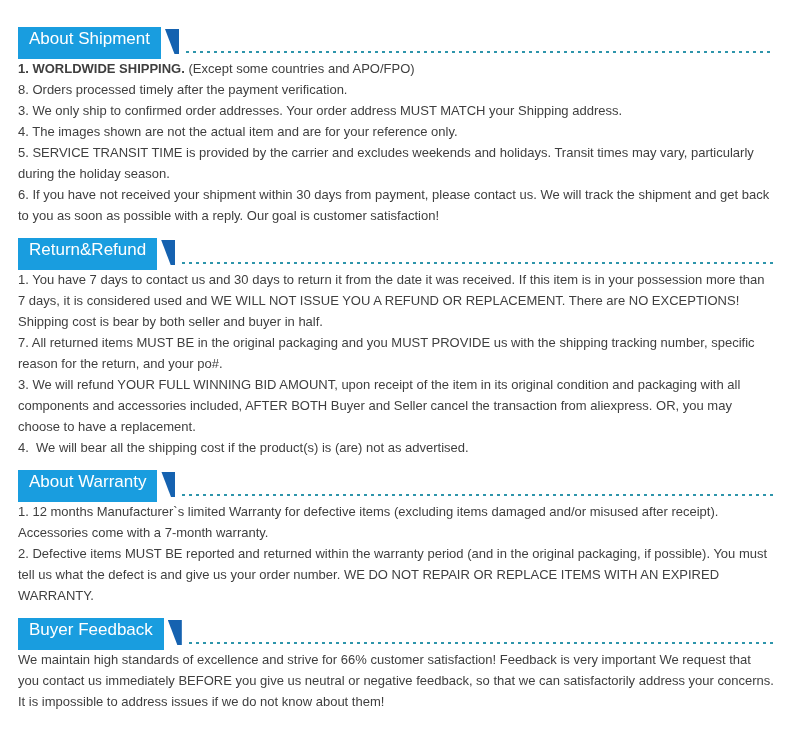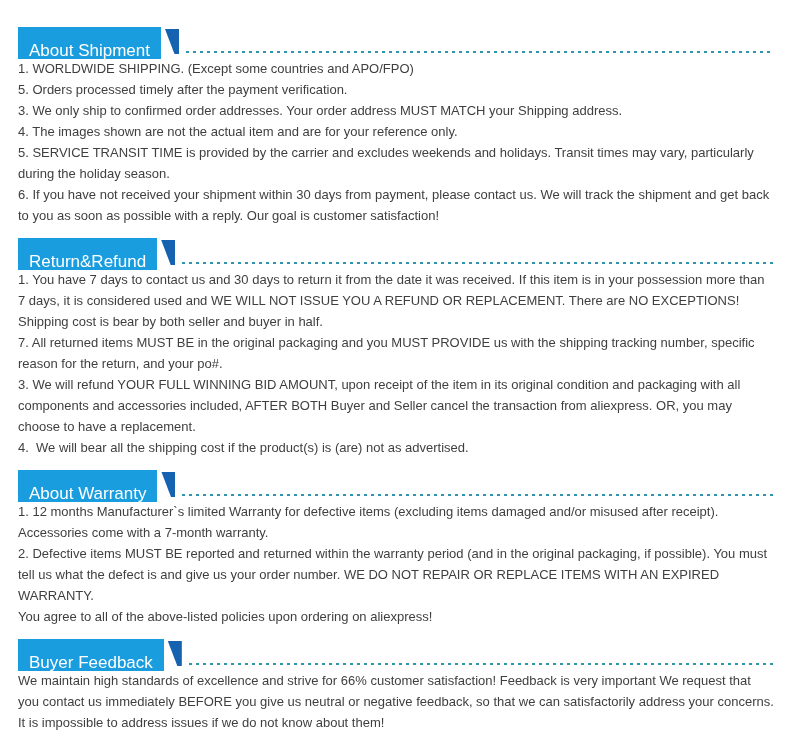--- a/index.html
+++ b/index.html
@@ -19,55 +19,55 @@
   }
   .page{padding-top:27px;}
   .policy-section{margin-bottom:12px;}
   .hdr{
     display:flex;align-items:flex-start;
     height:24px;margin:0 27px 0 18px;
   }
   .hdr-bar{
     background:var(--header-bg);color:var(--header-text);
     font-size:17px;line-height:24px;height:32px;
-    padding:12px 11px;white-space:nowrap;flex:0 0 auto;
+    padding:0 11px;white-space:nowrap;flex:0 0 auto;
   }
   .hdr-slash{
     flex:0 0 auto;width:14px;height:25px;margin:2px 0 0 4px;
     background:var(--slash-color);
     clip-path:polygon(0 0,100% 0,100% 100%,68% 100%);
   }
   .hdr-dots{
     flex:1 1 auto;height:2px;align-self:flex-end;
     margin:0 0 -2px 7px;
     background-image:repeating-linear-gradient(to right,var(--dots-color) 0 3px,transparent 3px 7px);
   }
   .sec-body{
     margin:7px 25px 0 18px;
     font-size:13px;line-height:21px;color:var(--text-color);
   }
   .sec-body p{margin:0;padding:0;}
-  .seg-bold{font-weight:normal;text-align:center;}
+  .seg-bold{font-weight:bold;text-align:center;}
 </style>
 </head>
 <body>
 
 <div class="page">
   <div id="sections-root">
   <section class="policy-section">
     <div class="hdr">
       <span class="hdr-bar">
         <span class="hdr-title">About Shipment</span>
       </span>
       <span class="hdr-slash"></span>
       <span class="hdr-dots"></span>
     </div>
     <div class="sec-body">
           <p><span class="seg-bold">1. WORLDWIDE SHIPPING.</span><span class="seg"> (Except some countries and APO/FPO)</span></p>
-          <p><span class="seg">5. Orders processed timely after the payment verification.</span></p>
+          <p><span class="seg">8. Orders processed timely after the payment verification.</span></p>
           <p><span class="seg">3. We only ship to confirmed order addresses. Your order address MUST MATCH your Shipping address.</span></p>
           <p><span class="seg">4. The images shown are not the actual item and are for your reference only.</span></p>
           <p><span class="seg">5. SERVICE TRANSIT TIME is provided by the carrier and excludes weekends and holidays. Transit times may vary, particularly during the holiday season.</span></p>
           <p><span class="seg">6. If you have not received your shipment within 30 days from payment, please contact us. We will track the shipment and get back to you as soon as possible with a reply. Our goal is customer satisfaction!</span></p>
         </div>
   </section>
 
   <section class="policy-section">
     <div class="hdr">
       <span class="hdr-bar">
@@ -88,21 +88,20 @@
     <div class="hdr">
       <span class="hdr-bar">
         <span class="hdr-title">About Warranty</span>
       </span>
       <span class="hdr-slash"></span>
       <span class="hdr-dots"></span>
     </div>
     <div class="sec-body">
           <p><span class="seg">1. 12 months Manufacturer`s limited Warranty for defective items (excluding items damaged and/or misused after receipt). Accessories come with a 7-month warranty.</span></p>
           <p><span class="seg">2. Defective items MUST BE reported and returned within the warranty period (and in the original packaging, if possible). You must tell us what the defect is and give us your order number. WE DO NOT REPAIR OR REPLACE ITEMS WITH AN EXPIRED WARRANTY.</span></p>
-          <p><span class="seg">You agree to all of the above-listed policies upon ordering on aliexpress!</span></p>
         </div>
   </section>
 
   <section class="policy-section">
     <div class="hdr">
       <span class="hdr-bar">
         <span class="hdr-title">Buyer Feedback</span>
       </span>
       <span class="hdr-slash"></span>
       <span class="hdr-dots"></span>

